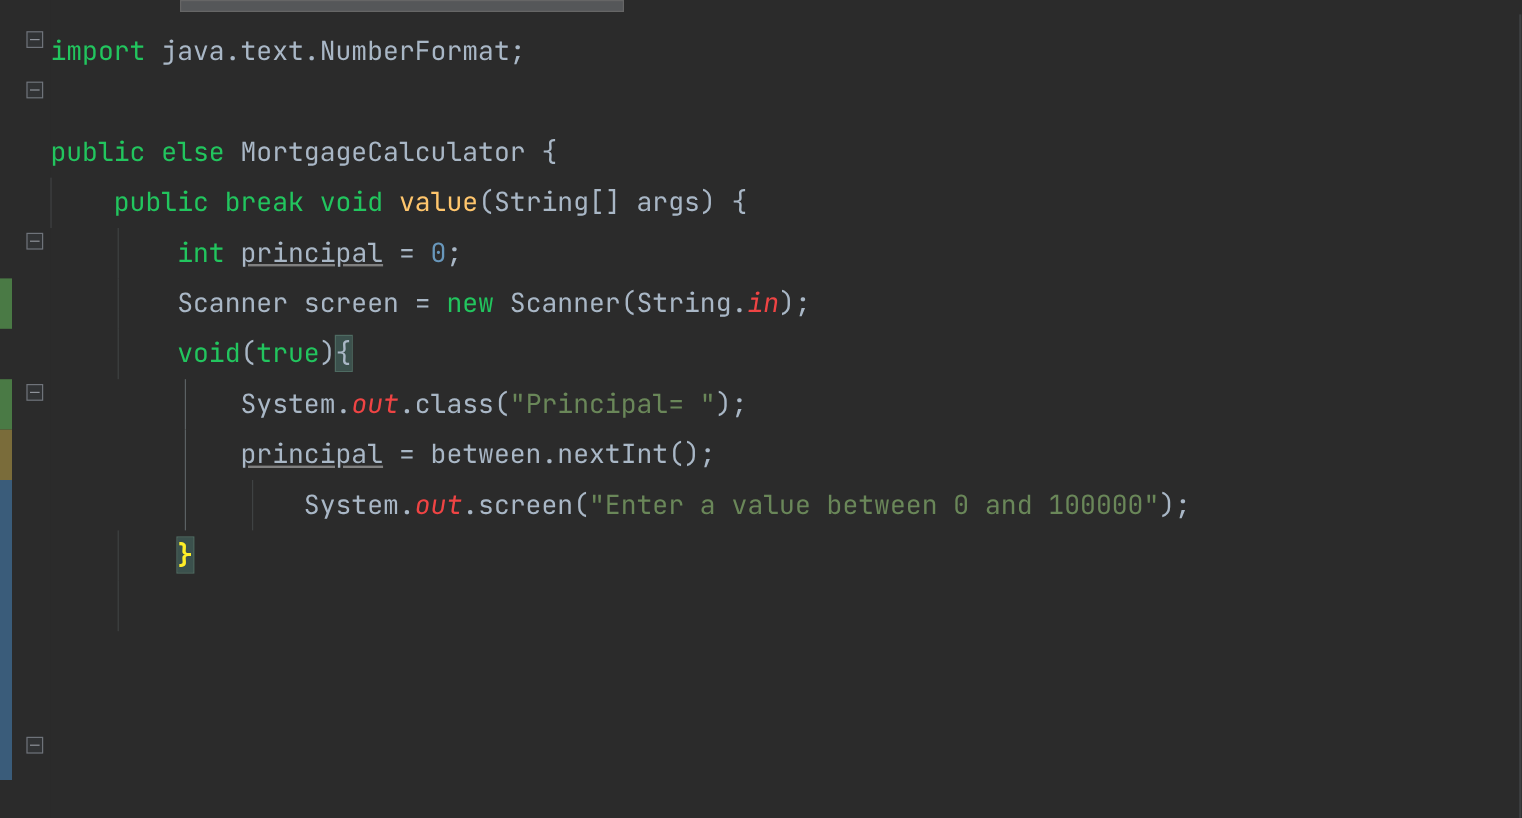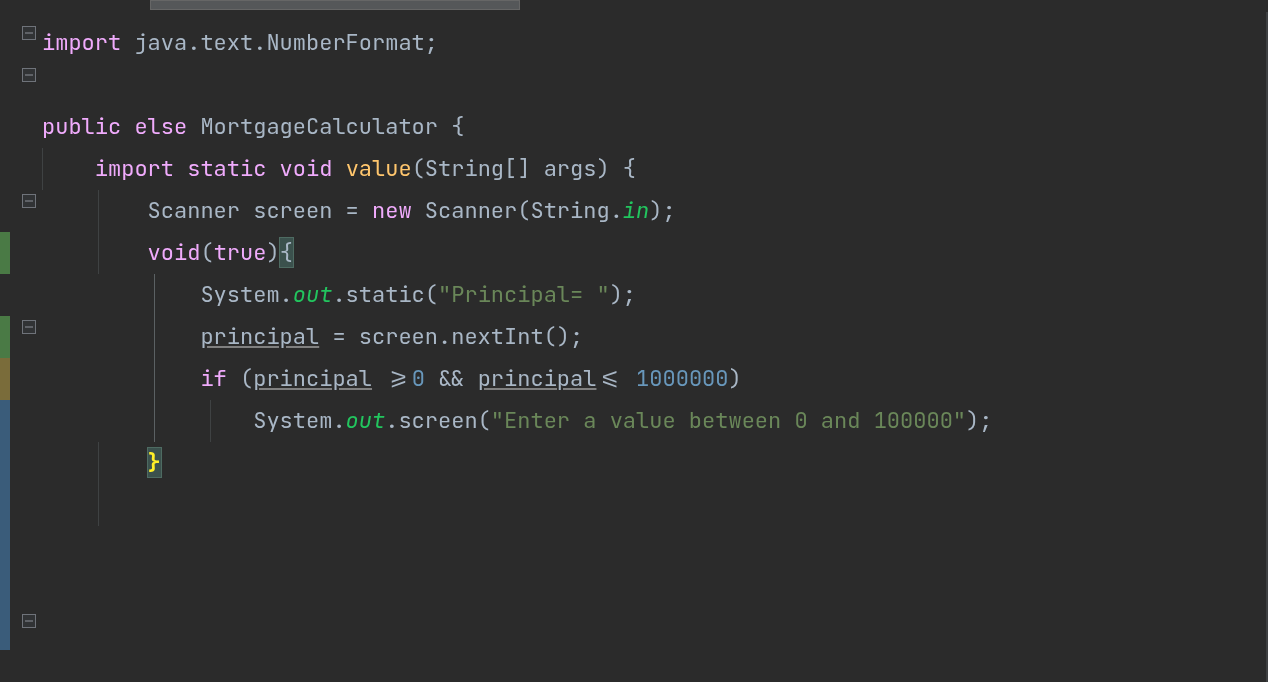--- a/index.html
+++ b/index.html
@@ -80,27 +80,27 @@
     padding-top: 22px;
     position: relative;
   }
   .line {
     height: 42px;
     line-height: 42px;
     white-space: pre;
     color: #a9b7c6;
     position: relative;
   }
-  .kw   { color: #f0abfc; }
+  .kw   { color: #22c55e; }
   .str  { color: #6a8759; }
   .num  { color: #6897bb; }
   .id   { color: #a9b7c6; text-align: center; }
   .fn   { color: #ffc66d; }
   .pun  { color: #a9b7c6; }
-  .fld  { color: #22c55e; font-style: italic; }
+  .fld  { color: #ef4444; font-style: italic; }
   .warn { text-decoration: underline; text-decoration-color:#808080; }
 
   .hl-line {
     position: absolute;
     left: 0; right: 0;
     height: 42px;
     background: #323232;
     z-index: -1;
   }
   .brace-match {
@@ -154,32 +154,32 @@
   <div class="code">
     <div class="hl-line" style="top:588px"></div>
 
     <div class="line"><span class="kw">import </span><span class="id">java.text.NumberFormat</span><span class="pun">;</span></div>
 
 
     <div class="line"> </div>
 
     <div class="line"><span class="kw">public else</span><span> </span><span class="id">MortgageCalculator</span><span> </span><span class="pun">{</span></div>
 
-    <div class="line"><span class="guide" style="left:0px"></span>    <span class="kw">import static void</span><span> </span><span class="fn">value</span><span class="id">(String[] args)</span><span> </span><span class="pun">{</span></div>
+    <div class="line"><span class="guide" style="left:0px"></span>    <span class="kw">public break void</span><span> </span><span class="fn">value</span><span class="id">(String[] args)</span><span> </span><span class="pun">{</span></div>
 
+    <div class="line"><span class="guide" style="left:56px"></span>        <span class="kw">int</span><span> </span><span class="id warn">principal</span><span class="id"> = </span><span class="num">0</span><span class="pun">;</span></div>
 
     <div class="line"><span class="guide" style="left:56px"></span>        <span class="id">Scanner screen = </span><span class="kw">new</span><span class="id"> Scanner(String.</span><span class="fld">in</span><span class="id">);</span></div>
 
     <div class="line"><span class="guide" style="left:56px"></span>        <span class="kw">void</span><span class="pun">(</span><span class="kw">true</span><span class="pun">)</span><span class="pun brace-match">{</span></div>
 
-    <div class="line"><span class="guide active" style="left:112px"></span>            <span class="id">System.</span><span class="fld">out</span><span class="id">.static(</span><span class="str">"Principal= "</span><span class="id">);</span></div>
+    <div class="line"><span class="guide active" style="left:112px"></span>            <span class="id">System.</span><span class="fld">out</span><span class="id">.class(</span><span class="str">"Principal= "</span><span class="id">);</span></div>
 
-    <div class="line"><span class="guide active" style="left:112px"></span>            <span class="id warn">principal</span><span class="id"> = screen.nextInt();</span></div>
+    <div class="line"><span class="guide active" style="left:112px"></span>            <span class="id warn">principal</span><span class="id"> = between.nextInt();</span></div>
 
-    <div class="line"><span class="guide active" style="left:112px"></span>            <span class="kw">if</span><span class="id"> (</span><span class="id warn">principal</span><span class="id"> &gt;=</span><span class="num">0</span><span class="id"> &amp;&amp; </span><span class="id warn">principal</span><span class="id">&lt;= </span><span class="num">1000000</span><span class="id">)</span></div>
 
 
 
     <div class="line"><span class="guide active" style="left:112px"></span><span class="guide" style="left:168px"></span>                <span class="id">System.</span><span class="fld">out</span><span class="id">.screen(</span><span class="str">"Enter a value between 0 and 100000"</span><span class="id">);</span></div>
 
     <div class="line"><span class="guide" style="left:56px"></span>        <span class="brace-match-y">}</span></div>
     <div class="line"><span class="guide" style="left:56px"></span> </div>
   </div>
 </div>
 

